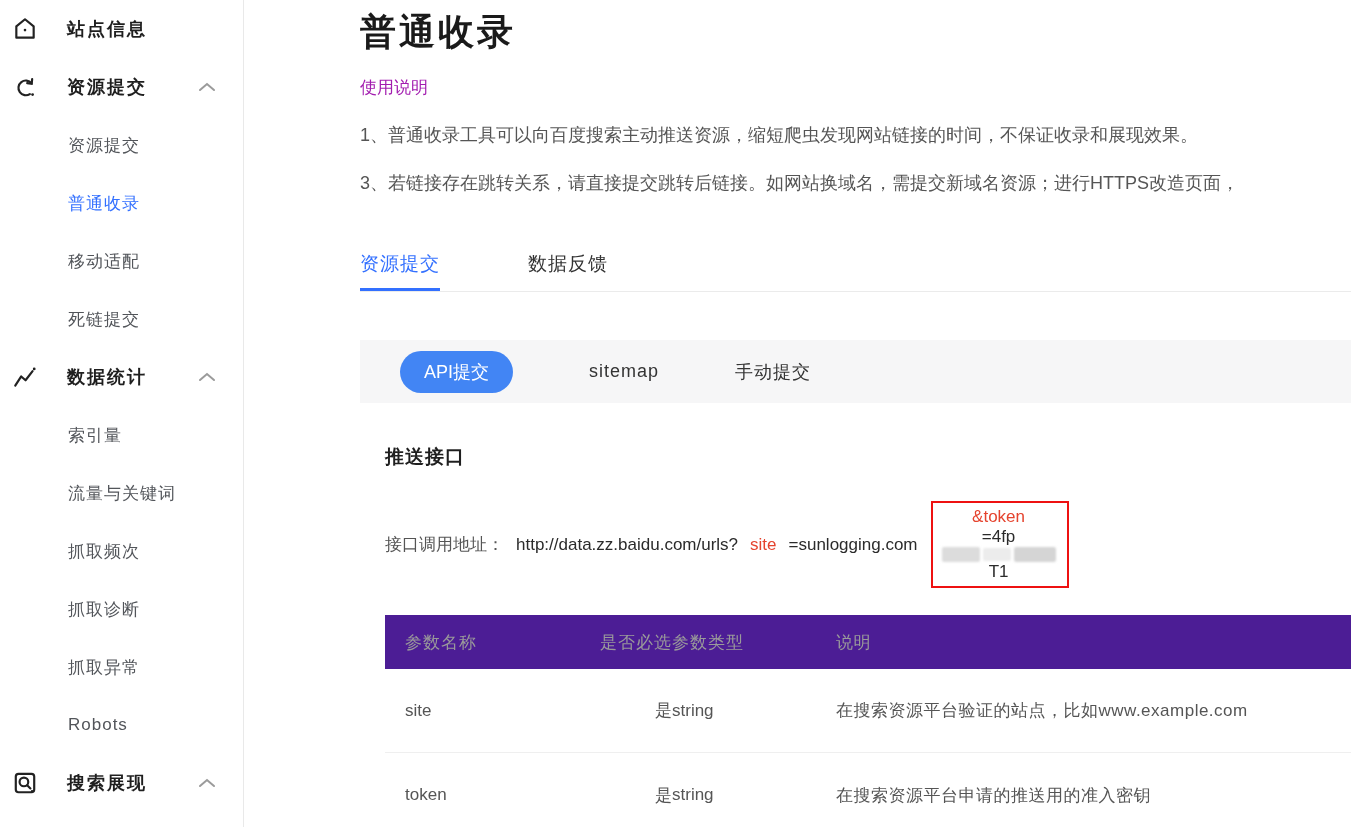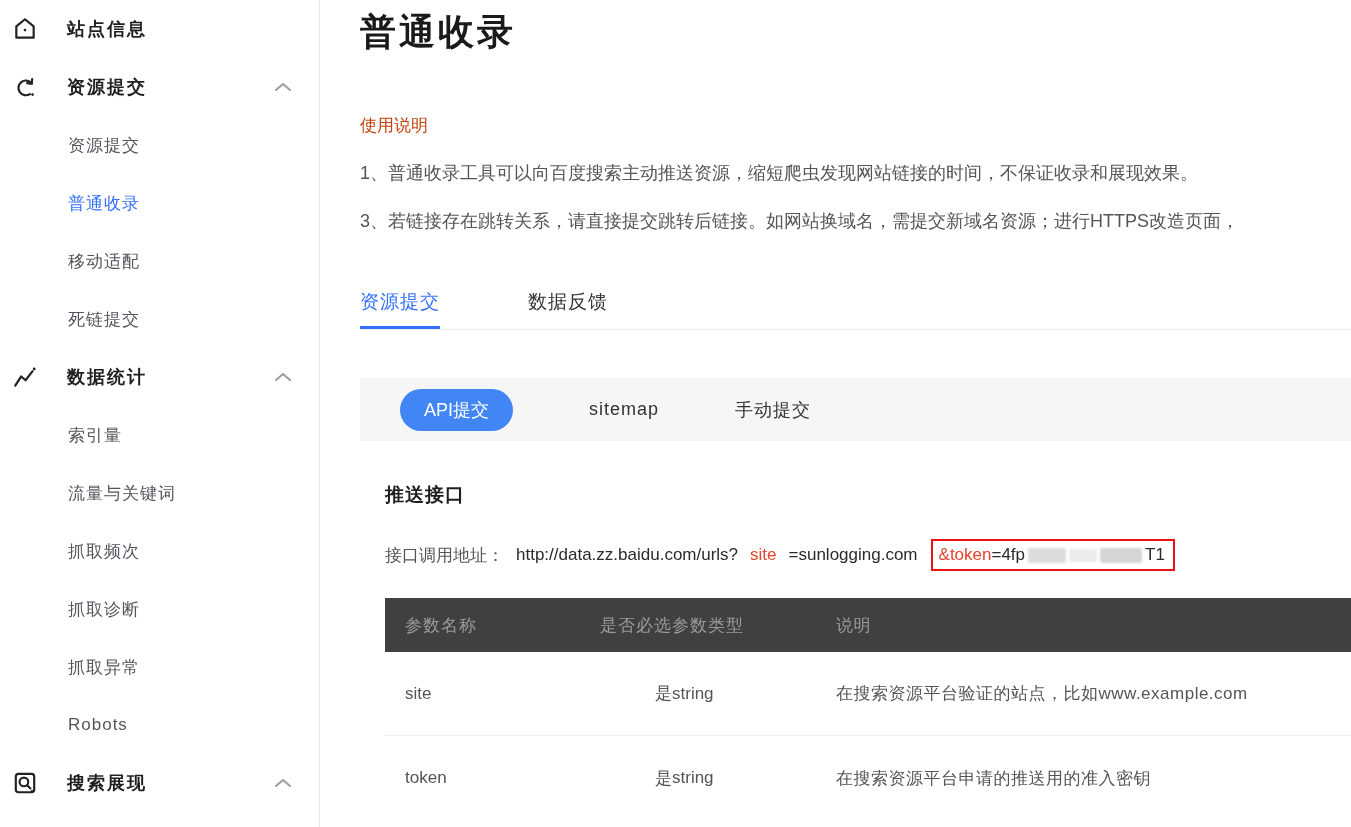--- a/index.html
+++ b/index.html
@@ -5,59 +5,59 @@
   * { box-sizing: border-box; }
   html,body { margin:0; padding:0; }
   body {
     width:1351px; height:827px; overflow:hidden;
     font-family:"Liberation Sans", sans-serif;
     background:#fff; color:#333;
   }
 
   
   .sidebar {
-    position:fixed; left:0; top:0; width:320px; height:827px;
+    position:fixed; left:0; top:0; width:244px; height:827px;
     background:#fff; border-right:1px solid #e9e9e9; padding-top:0;
   }
   .s-item { height:58px; display:flex; align-items:center; position:relative; cursor:pointer; }
   .s-item.main { padding-left:12px; font-weight:bold; font-size:18px; color:#1f1f1f; letter-spacing:2px; }
   .s-item.main .icon { width:26px; height:26px; margin-right:29px; display:flex; align-items:center; justify-content:center; }
   .s-item.sub { padding-left:68px; font-size:17px; color:#52555a; letter-spacing:1px; }
   .s-item.sub.active { color:#3370ff; }
   .chev { position:absolute; right:26px; top:50%; transform:translateY(-50%); display:flex; }
 
   
   .main-area { margin-left:268px; padding-left:92px; }
   .page-title { margin:8px 0 0 0; font-size:36px; font-weight:bold; letter-spacing:3px; color:#1a1a1a; line-height:48px; }
-  .usage-h { margin-top:59px; font-size:17px; color:#c2410c; line-height:22px; }
+  .usage-h { margin-top:21px; font-size:17px; color:#a21caf; line-height:22px; }
   .usage-line { margin-top:25px; font-size:18px; color:#555; line-height:23px; white-space:nowrap; }
 
   .tabbar { margin-top:56px; border-bottom:1px solid #ebebeb; display:flex; gap:88px; align-items:flex-end; }
   .tab { font-size:19px; color:#333; padding-bottom:14px; cursor:pointer; letter-spacing:1px; }
   .tab.active { color:#3370ff; border-bottom:3px solid #3370ff; padding-bottom:11px; }
 
   .subtab-band { margin-top:48px; height:63px; background:#f6f6f7; display:flex; align-items:center; padding-left:40px; }
   .pill { background:#4285f4; color:#fff; font-size:18px; height:42px; line-height:42px; padding:0 24px; border-radius:21px; cursor:pointer; }
   .subtab { font-size:18px; color:#333; margin-left:76px; cursor:pointer; letter-spacing:1px; }
 
   .section-h { margin:42px 0 0 25px; font-size:19px; font-weight:bold; color:#1f1f1f; letter-spacing:1px; line-height:24px; }
 
   .api-line { margin:32px 0 0 25px; font-size:17px; display:flex; align-items:center; white-space:nowrap;gap:12px; }
   .api-label { color:#555; }
   .url-dark { color:#2b2b2b; }
   .url-red { color:#e5432e; }
-  .token-box { border:2px solid #ee1111; padding:4px 8px 4px 6px; display:inline-flex; align-items:center; margin-left:1px; }
+  .token-box { border:2px solid #ee1111; padding:4px 8px 4px 6px; display:inline-flex; align-items:center; margin-left:1px;flex-direction:column; }
   .censor { display:inline-flex; gap:3px; margin:0 3px; filter:blur(1.2px); align-items:center; }
   .censor i { display:inline-block; height:15px; border-radius:2px; }
   .censor .b1 { width:38px; background:#dcdcdc; }
   .censor .b2 { width:28px; background:#ececec; height:13px; }
   .censor .b3 { width:42px; background:#d5d5d5; }
 
   .params { margin:27px 0 0 25px; }
-  .t-head { background:#404040; height:54px; display:flex; align-items:center; color:#9a9a9a; font-size:17px; letter-spacing:1px; }
+  .t-head { background:#4c1d95; height:54px; display:flex; align-items:center; color:#9a9a9a; font-size:17px; letter-spacing:1px; }
   .t-row  { height:84px; display:flex; align-items:center; color:#555; font-size:17px; }
   .t-row.divided { border-bottom:1px solid #efefef; }
   .c1 { width:160px; padding-left:20px; }
   .c2 { width:127px;text-align:right; }
   .c3 { width:128px; }
   .c4 { flex:1; letter-spacing:0.5px;margin-left:36px; }
 
   svg { display:block; }
 </style>
 </head>

